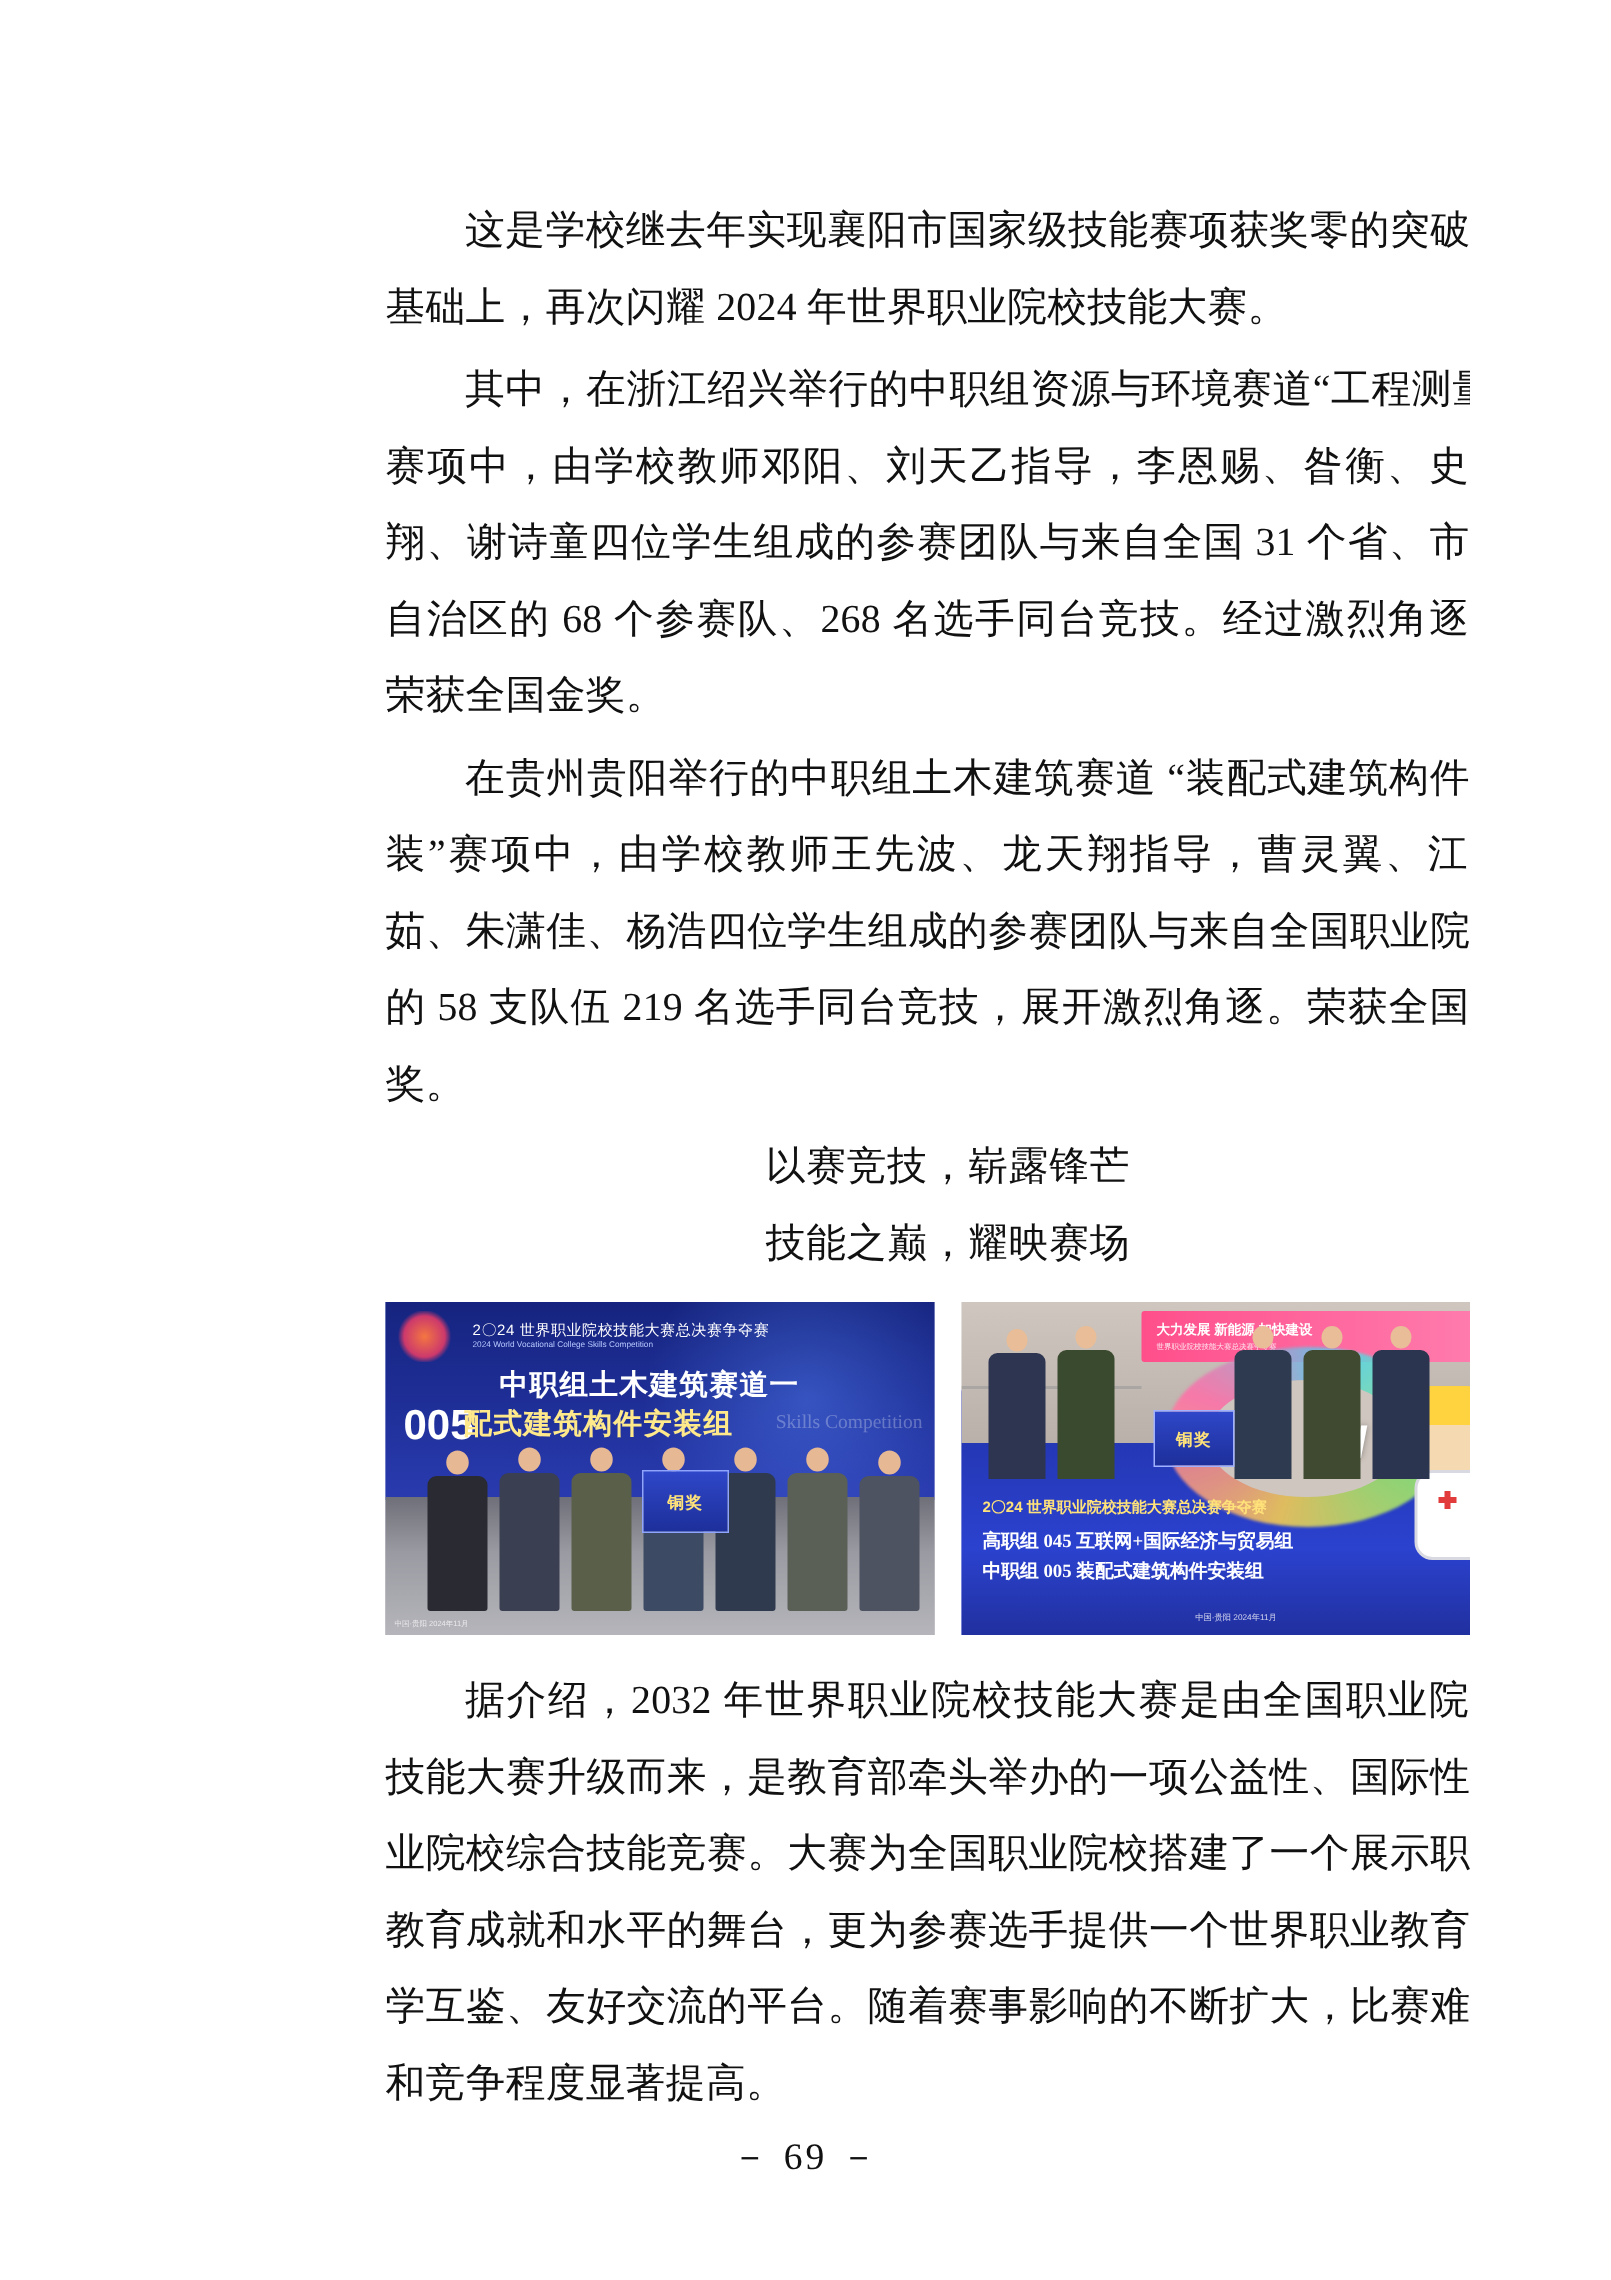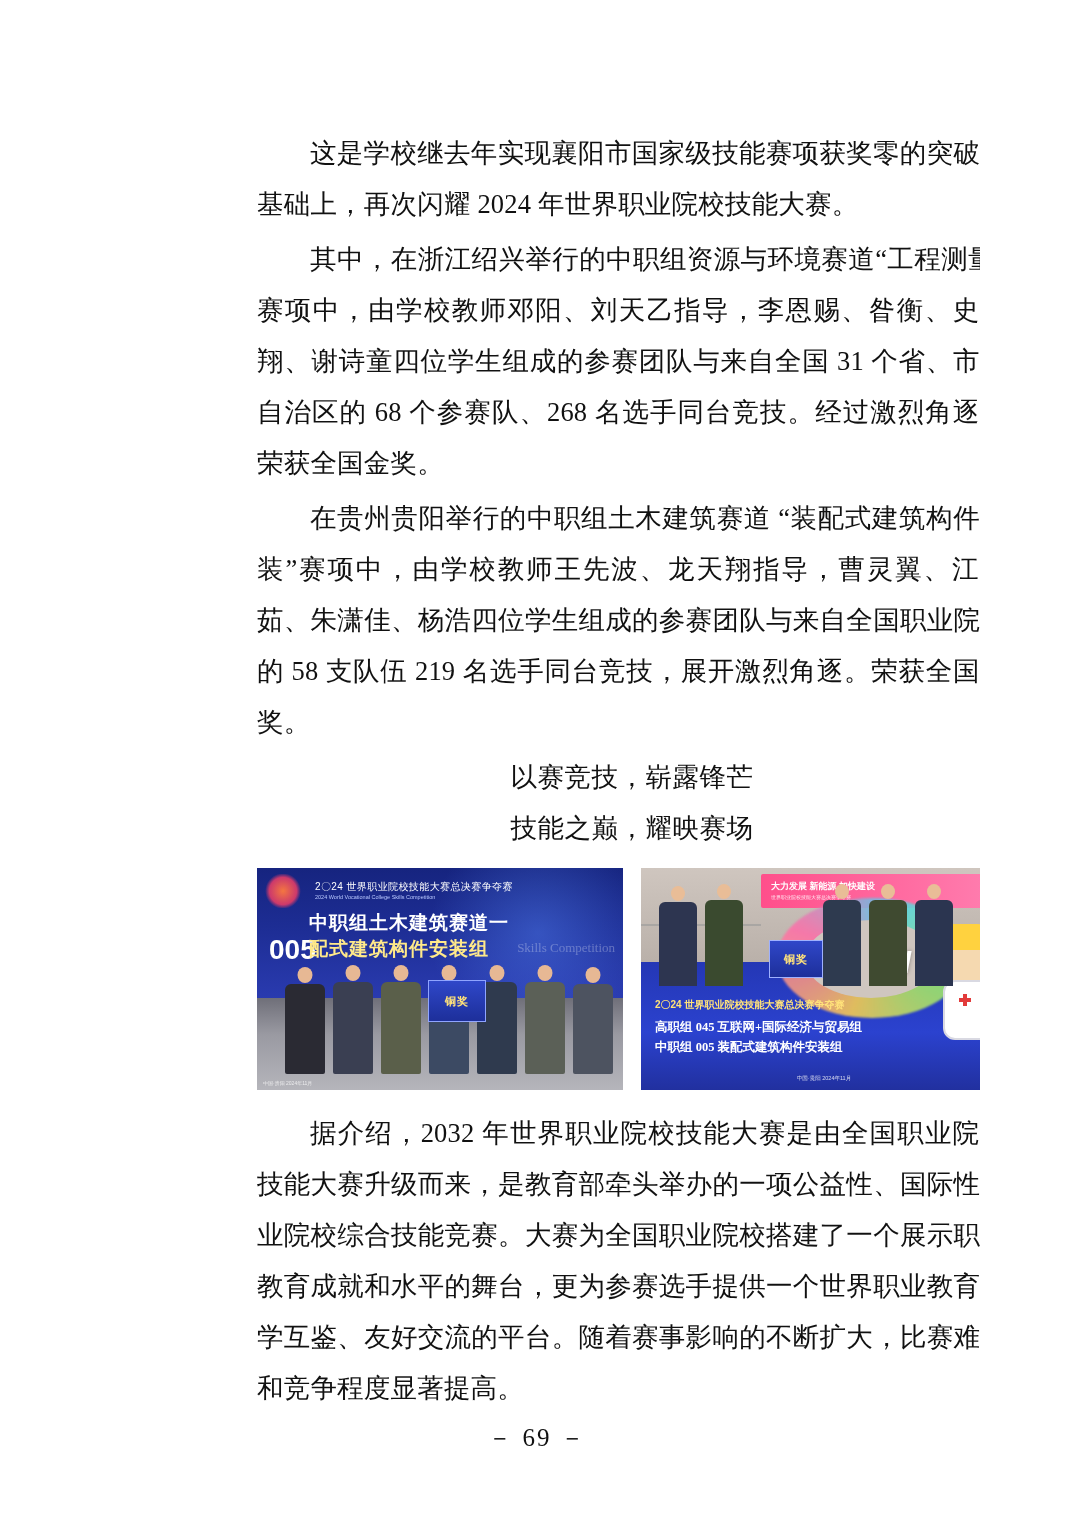--- a/index.html
+++ b/index.html
@@ -94,21 +94,21 @@
     white-space: nowrap;
   }
   .pl-title1, .pl-title2 {
     position: absolute;
     left: 52px;
     color: #ffffff;
     font-family: "Liberation Sans", sans-serif;
     font-weight: bold;
     white-space: nowrap;
   }
-  .pl-title1 { top: 42px; font-size: 19px; letter-spacing: 1px; }
+  .pl-title1 { top: 42px; font-size: 19px; letter-spacing: 1px; margin-left: 24px; }
   .pl-title2 { top: 68px; font-size: 19px; letter-spacing: 1px; color:#ffe98a; }
   .pl-num {
     position: absolute;
     left: 12px; top: 66px;
     font-size: 28px; color: #ffffff;
     font-family: "Liberation Sans", sans-serif;
     font-weight: bold;
   }
   .pl-ghost {
     position: absolute;

